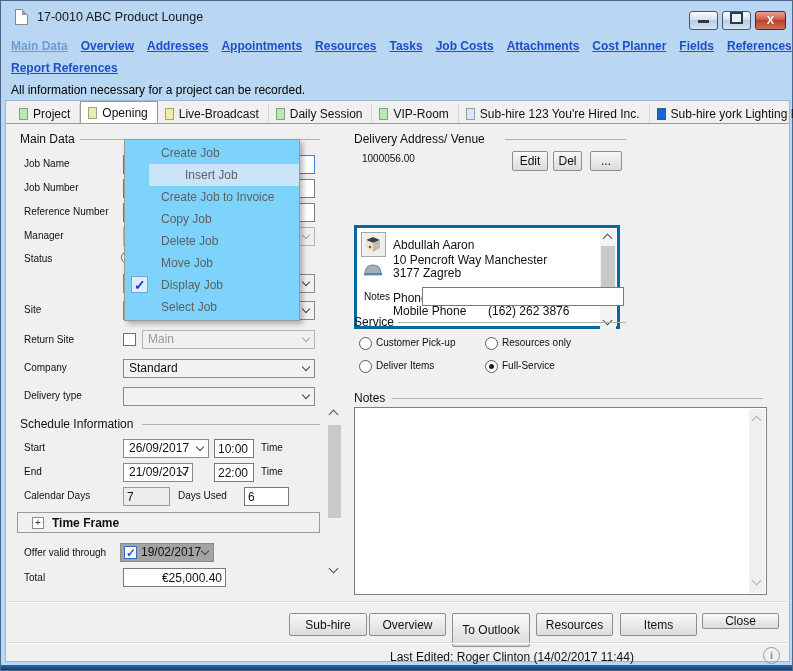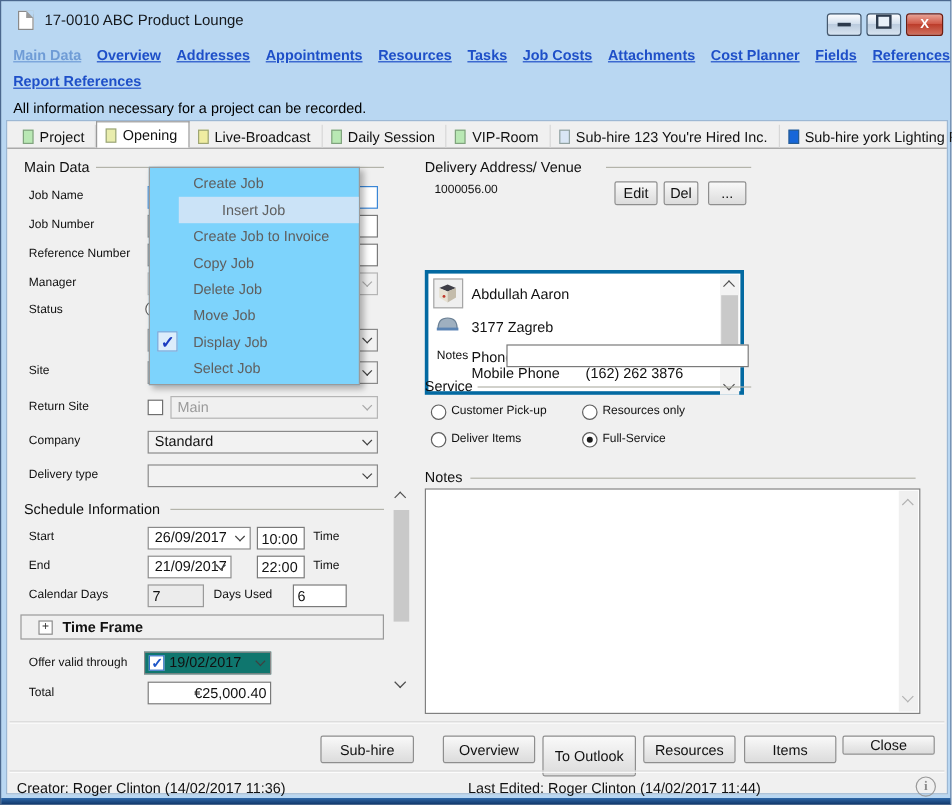--- a/index.html
+++ b/index.html
@@ -231,21 +231,21 @@
     <input class="tinput ro" style="left: 117px; top: 386px; width: 47px;" value="7">
     <div class="lbl" style="left:172px;top:389px">Days Used</div>
     <input class="tinput" style="left: 238px; top: 386px; width: 45px;" value="6">
 
     <div class="expander" style="left:11px;top:411px">
       <div class="plusbox">+</div>
       <div class="xlabel">Time Frame</div>
     </div>
 
     <div class="lbl" style="left:18px;top:446px">Offer valid through</div>
-    <div class="combo" style="left:114px;top:442px;width:106px;background:#0f766e">
+    <div class="combo" style="left:114px;top:442px;width:94px;background:#a3a3a3">
       <span class="cbox checked" style="left:3px;top:2px"></span>
       <span style="margin-left:15px">19/02/2017</span>
       <span class="chev down"></span>
     </div>
     <div class="lbl" style="left:18px;top:471px">Total</div>
     <input class="tinput" style="left: 117px; top: 467px; width: 103px; text-align: right;" value="€25,000.40">
 
     <div style="position:absolute;left:321px;top:306px;width:15px;height:170px">
       <span class="sb-chev" style="left:3px;top:4px;transform:rotate(-135deg)"></span>
       <div class="sb-thumb" style="left:1px;top:18px;width:13px;height:93px"></div>
@@ -267,20 +267,21 @@
           <polygon points="1,4 8,7 8,16 1,12" fill="#e7e1d2"></polygon>
           <polygon points="15,4 8,7 8,16 15,12" fill="#c4bcab"></polygon>
           <circle cx="5" cy="11" r="1.2" fill="#c0392b"></circle>
         </svg>
       </div>
       <svg width="20" height="14" viewBox="0 0 20 14" style="position:absolute;left:6px;top:34px">
         <path d="M2 12 Q2 3 10 3 Q18 3 18 12 Z" fill="#9fb0c0" stroke="#6d8296" stroke-width="1"></path>
         <rect x="1" y="11" width="18" height="2.4" fill="#5b84b4"></rect>
       </svg>
       <div class="card-line" style="left:36px;top:10px">Abdullah Aaron</div>
+      <div class="card-line" style="left:36px;top:25px">10 Pencroft Way Manchester</div>
       <div class="card-line" style="left:36px;top:38px">3177 Zagreb</div>
       <div class="card-line" style="left:36px;top:63px">Phone:</div>
       <div class="card-line" style="left:131px;top:63px">(162) 262 7539</div>
       <div class="card-line" style="left:36px;top:76px">Mobile Phone</div>
       <div class="card-line" style="left:131px;top:76px">(162) 262 3876</div>
       <div class="card-sb">
         <span class="sb-chev" style="left:4px;top:6px;transform:rotate(-135deg)"></span>
         <div class="sb-thumb" style="left:1px;top:17px;width:14px;height:48px"></div>
         <span class="sb-chev" style="left:4px;top:88px;transform:rotate(45deg)"></span>
       </div>
@@ -305,29 +306,28 @@
     <div class="grp-line" style="left:386px;top:297px;width:371px"></div>
 
     <div class="bigbox" style="left:348px;top:306px">
       <div class="track">
         <span class="sb-chev" style="left:4px;top:8px;transform:rotate(-135deg);border-color:#b2b2b2"></span>
         <span class="sb-chev" style="left:4px;top:168px;transform:rotate(45deg);border-color:#b2b2b2"></span>
       </div>
     </div>
 
     <div class="divider" style="left:2px;top:500px;width:779px"></div>
-    <button class="btn" style="left:261px;top:512px;width:78px;height:23px">Sub-hire</button>
+    <button class="btn" style="left:283px;top:512px;width:78px;height:23px">Sub-hire</button>
     <button class="btn" style="left:363px;top:512px;width:77px;height:23px">Overview</button>
     <button class="btn" style="left:446px;top:512px;width:78px;height:34px">To Outlook</button>
     <button class="btn" style="left:530px;top:512px;width:77px;height:23px">Resources</button>
     <button class="btn" style="left:614px;top:512px;width:77px;height:23px">Items</button>
     <button class="btn" style="left:696px;top:512px;width:77px;height:16px">Close</button>
 
     <div class="divider" style="left:2px;top:541px;width:779px"></div>
-    <div class="status-text" style="left:8px;top:549px">Creator: Roger Clinton (14/02/2017 11:36)</div>
     <div class="status-text" style="left:384px;top:549px">Last Edited: Roger Clinton (14/02/2017 11:44)</div>
     <div class="info-icon" style="left:757px;top:546px">i</div>
   </div>
 
   <div class="menu">
     <div class="mitem">Create Job</div>
     <div class="mitem hl">Insert Job</div>
     <div class="mitem">Create Job to Invoice</div>
     <div class="mitem">Copy Job</div>
     <div class="mitem">Delete Job</div>

